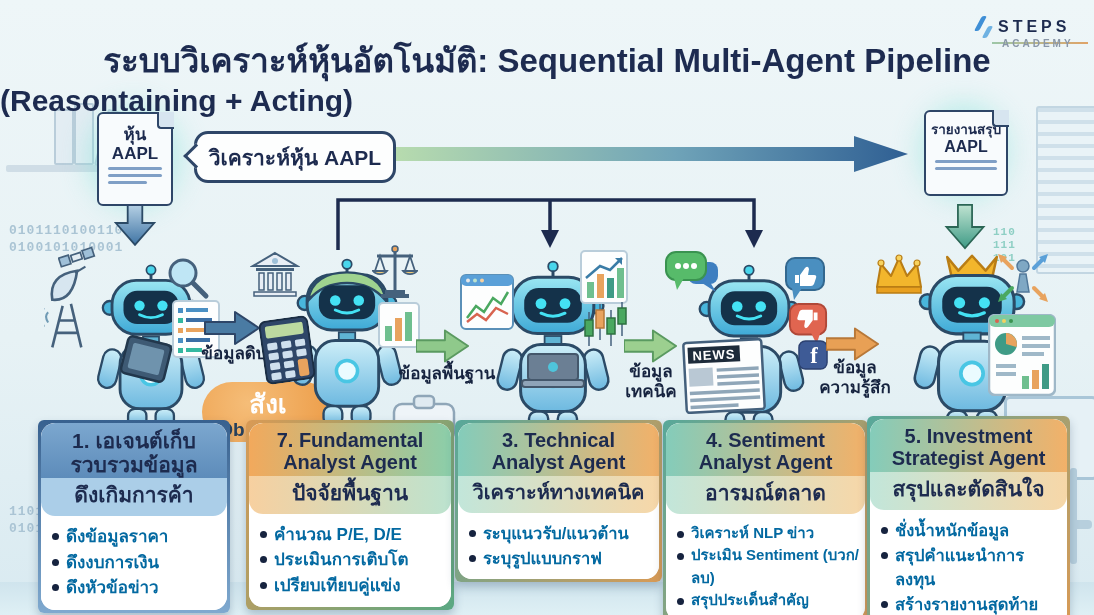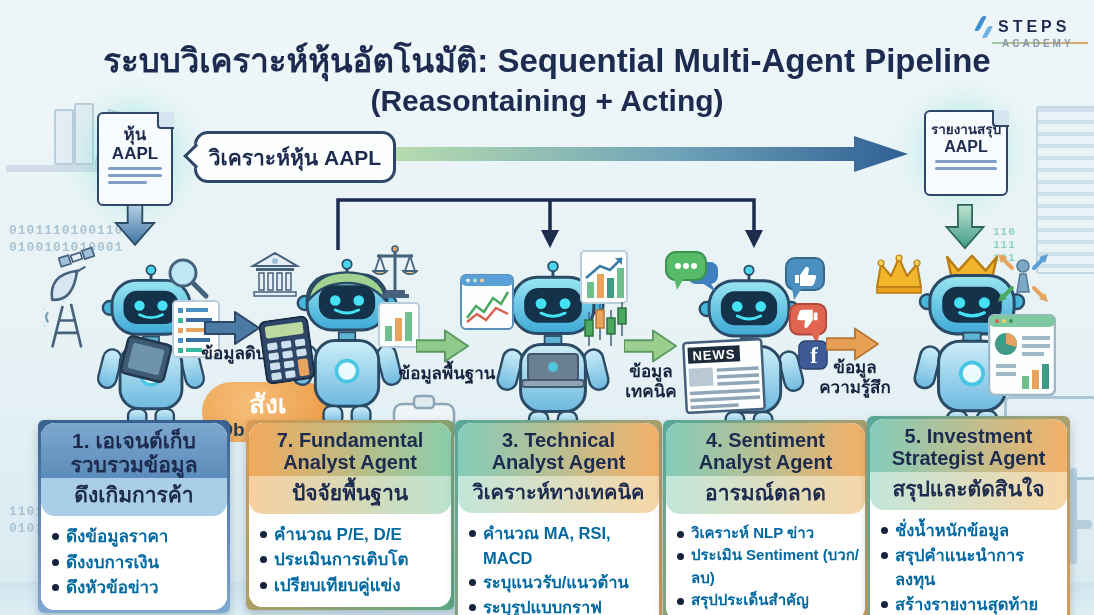--- a/index.html
+++ b/index.html
@@ -16,21 +16,21 @@
           border:2px solid #c2d6e2;border-radius:3px;}
   .monitor-br{left:1004px;top:396px;width:88px;height:78px;border:3px solid #a9c6d8;border-radius:6px;background:#e6f1f6;z-index:0;}
   .monitor-stand{left:1038px;top:474px;width:18px;height:12px;background:#b7cfdd;z-index:0;}
   .chair-bar{left:1070px;top:468px;width:7px;height:96px;background:#b7cfdd;border-radius:3px;z-index:0;}
   .chair-seat{left:1040px;top:520px;width:52px;height:9px;background:#b7cfdd;border-radius:4px;z-index:0;}
   .floor{left:0;top:582px;width:1094px;height:33px;background:linear-gradient(180deg,#cfe4ed,#dff0f5);z-index:0;}
   .bin{z-index:0;font-family:"Liberation Mono","DejaVu Sans Mono",monospace;font-weight:bold;color:#aac4d4;font-size:13px;line-height:17px;letter-spacing:1px;margin-left:7px;}
   .bin.teal{color:#8ecfc4;font-size:11px;line-height:13px;}
   
   .title1{left:0;top:34px;width:1094px;text-align:center;font-size:33px;font-weight:bold;color:#1d2b50;z-index:2;}
-  .title2{left:0;top:84px;width:1094px;text-align:center;font-size:30px;font-weight:bold;color:#1d2b50;z-index:2;}
+  .title2{left:0;top:84px;width:1094px;font-size:30px;font-weight:bold;color:#1d2b50;z-index:2;}
   .logo{left:962px;top:14px;width:128px;height:44px;z-index:3;}
   .logo .sl{position:absolute;width:5px;height:15px;background:#3f8fd6;transform:skewX(-28deg);border-radius:2px;}
   .logo .steps{position:absolute;left:36px;top:4px;font-size:16px;font-weight:bold;letter-spacing:4px;color:#1d2b4f;}
   .logo .academy{position:absolute;left:40px;top:24px;font-size:10px;font-weight:bold;letter-spacing:3px;color:#8a97a8;}
   .logo .lline{position:absolute;left:30px;top:28px;width:96px;height:2px;background:linear-gradient(90deg,#9dc7a8,#e0a468);}
   
   .glow{border-radius:50%;box-shadow:0 0 28px 16px rgba(125,226,216,.45);z-index:1;}
   .doc{background:#f8fbfd;border:2.5px solid #2e4668;border-radius:6px;border-top-right-radius:0;z-index:5;text-align:center;font-weight:bold;color:#1d2b4f;}
   .doc .fold{position:absolute;top:-2.5px;right:-2.5px;width:15px;height:15px;background:#d7e5f0;border-left:2.5px solid #2e4668;border-bottom:2.5px solid #2e4668;border-bottom-left-radius:4px;}
   .doc .dl{height:3px;background:#7f9fc6;border-radius:2px;margin:4px 9px 0;}
@@ -669,24 +669,20 @@
   <div class="abs card c3">
     <div class="inner">
       <div class="chead">
         <span class="l">3. Technical</span>
           <span class="l">Analyst Agent</span>
       </div>
       <div class="csub">วิเคราะห์ทางเทคนิค</div>
       <div class="cbody">
         <div class="bullet">
             <span class="dot"></span>
-            <span>คำนวณ MA, RSI, MACD</span>
-          </div>
-        <div class="bullet">
-            <span class="dot"></span>
             <span>ระบุแนวรับ/แนวต้าน</span>
           </div>
         <div class="bullet">
             <span class="dot"></span>
             <span>ระบุรูปแบบกราฟ</span>
           </div>
       </div>
     </div>
   </div>
 

